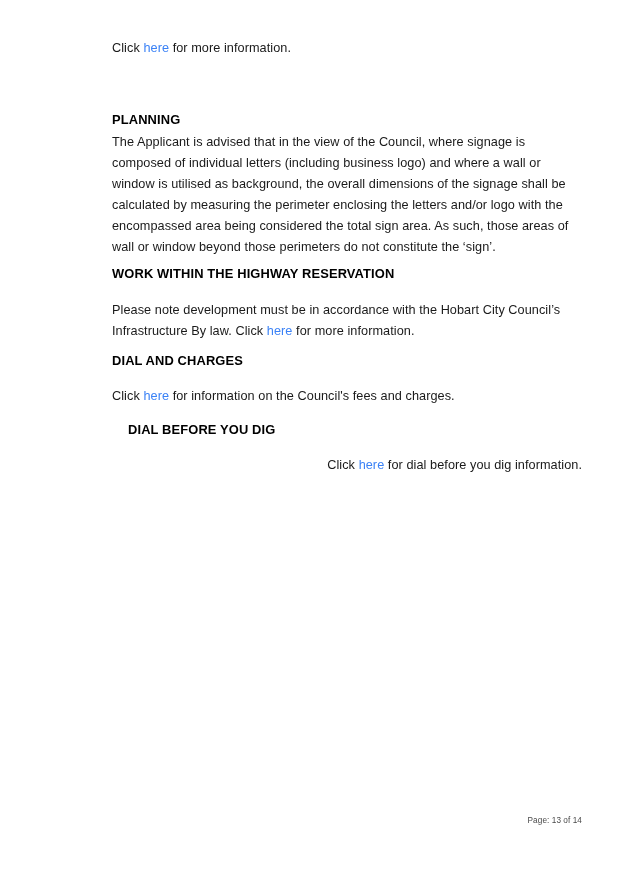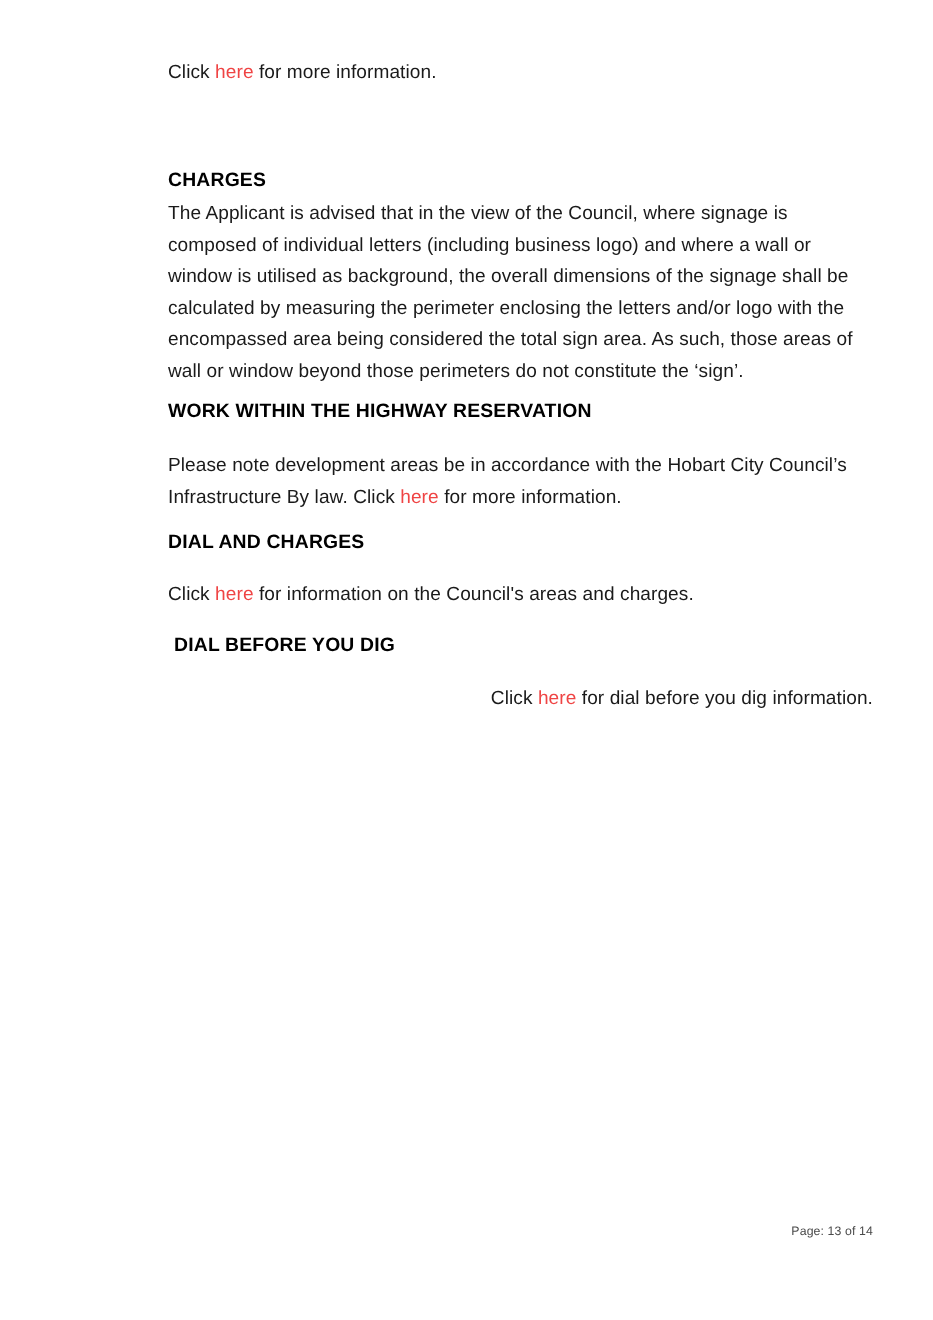--- a/index.html
+++ b/index.html
@@ -42,34 +42,34 @@
   .heading {
     font-size: 12.9px;
     line-height: 20px;
     font-weight: bold;
     color: #000000;
     margin: 0;
     letter-spacing: 0.01em;
   }
 
   .link {
-    color: #ef4444;
+    color: #3b82f6;
     text-decoration: none;
     cursor: pointer;
   }
 
   
   .b-intro      { position: absolute; left: 0; top: 0px;   width: 470px; }
   .b-planning-h { position: absolute; left: 0; top: 72px;  width: 470px; }
   .b-planning-p { position: absolute; left: 0; top: 94px; width: 470px; }
   .b-highway-h  { position: absolute; left: 0; top: 226px; width: 470px; }
   .b-highway-p  { position: absolute; left: 0; top: 262px; width: 470px; }
   .b-fees-h     { position: absolute; left: 0; top: 313px; width: 470px; }
   .b-fees-p     { position: absolute; left: 0; top: 348px; width: 470px; }
-  .b-dial-h     { position: absolute; left: 4px; top: 382px; width: 470px; }
+  .b-dial-h     { position: absolute; left: 16px; top: 382px; width: 470px; }
   .b-dial-p     { position: absolute; left: 0; top: 417px; width: 470px; text-align: right; }
 
   .footer {
     position: absolute;
     right: 40px;
     top: 815px;
     font-size: 8.2px;
     line-height: 12px;
     color: #4a4a4a;
     letter-spacing: 0.01em;
@@ -77,28 +77,28 @@
 </style>
 </head>
 <body>
 
 <div class="page">
 
   <div class="content">
 
     <p class="para b-intro"><span>Click </span><a class="link" href="#">here</a><span> for more information.</span></p>
 
-    <h2 class="heading b-planning-h">CHARGES</h2>
+    <h2 class="heading b-planning-h">PLANNING</h2>
     <p class="para b-planning-p">The Applicant is advised that in the view of the Council, where signage is composed of individual letters (including business logo) and where a wall or window is utilised as background, the overall dimensions of the signage shall be calculated by measuring the perimeter enclosing the letters and/or logo with the encompassed area being considered the total sign area. As such, those areas of wall or window beyond those perimeters do not constitute the ‘sign’.</p>
 
     <h2 class="heading b-highway-h">WORK WITHIN THE HIGHWAY RESERVATION</h2>
-    <p class="para b-highway-p"><span>Please note development areas be in accordance with the Hobart City Council’s Infrastructure By law. Click </span><a class="link" href="#">here</a><span> for more information.</span></p>
+    <p class="para b-highway-p"><span>Please note development must be in accordance with the Hobart City Council’s Infrastructure By law. Click </span><a class="link" href="#">here</a><span> for more information.</span></p>
 
     <h2 class="heading b-fees-h">DIAL AND CHARGES</h2>
-    <p class="para b-fees-p"><span>Click </span><a class="link" href="#">here</a><span> for information on the Council's areas and charges.</span></p>
+    <p class="para b-fees-p"><span>Click </span><a class="link" href="#">here</a><span> for information on the Council's fees and charges.</span></p>
 
     <h2 class="heading b-dial-h">DIAL BEFORE YOU DIG</h2>
     <p class="para b-dial-p"><span>Click </span><a class="link" href="#">here</a><span> for dial before you dig information.</span></p>
 
   </div>
 
   <div class="footer">Page: 13 of 14</div>
 
 </div>
 

